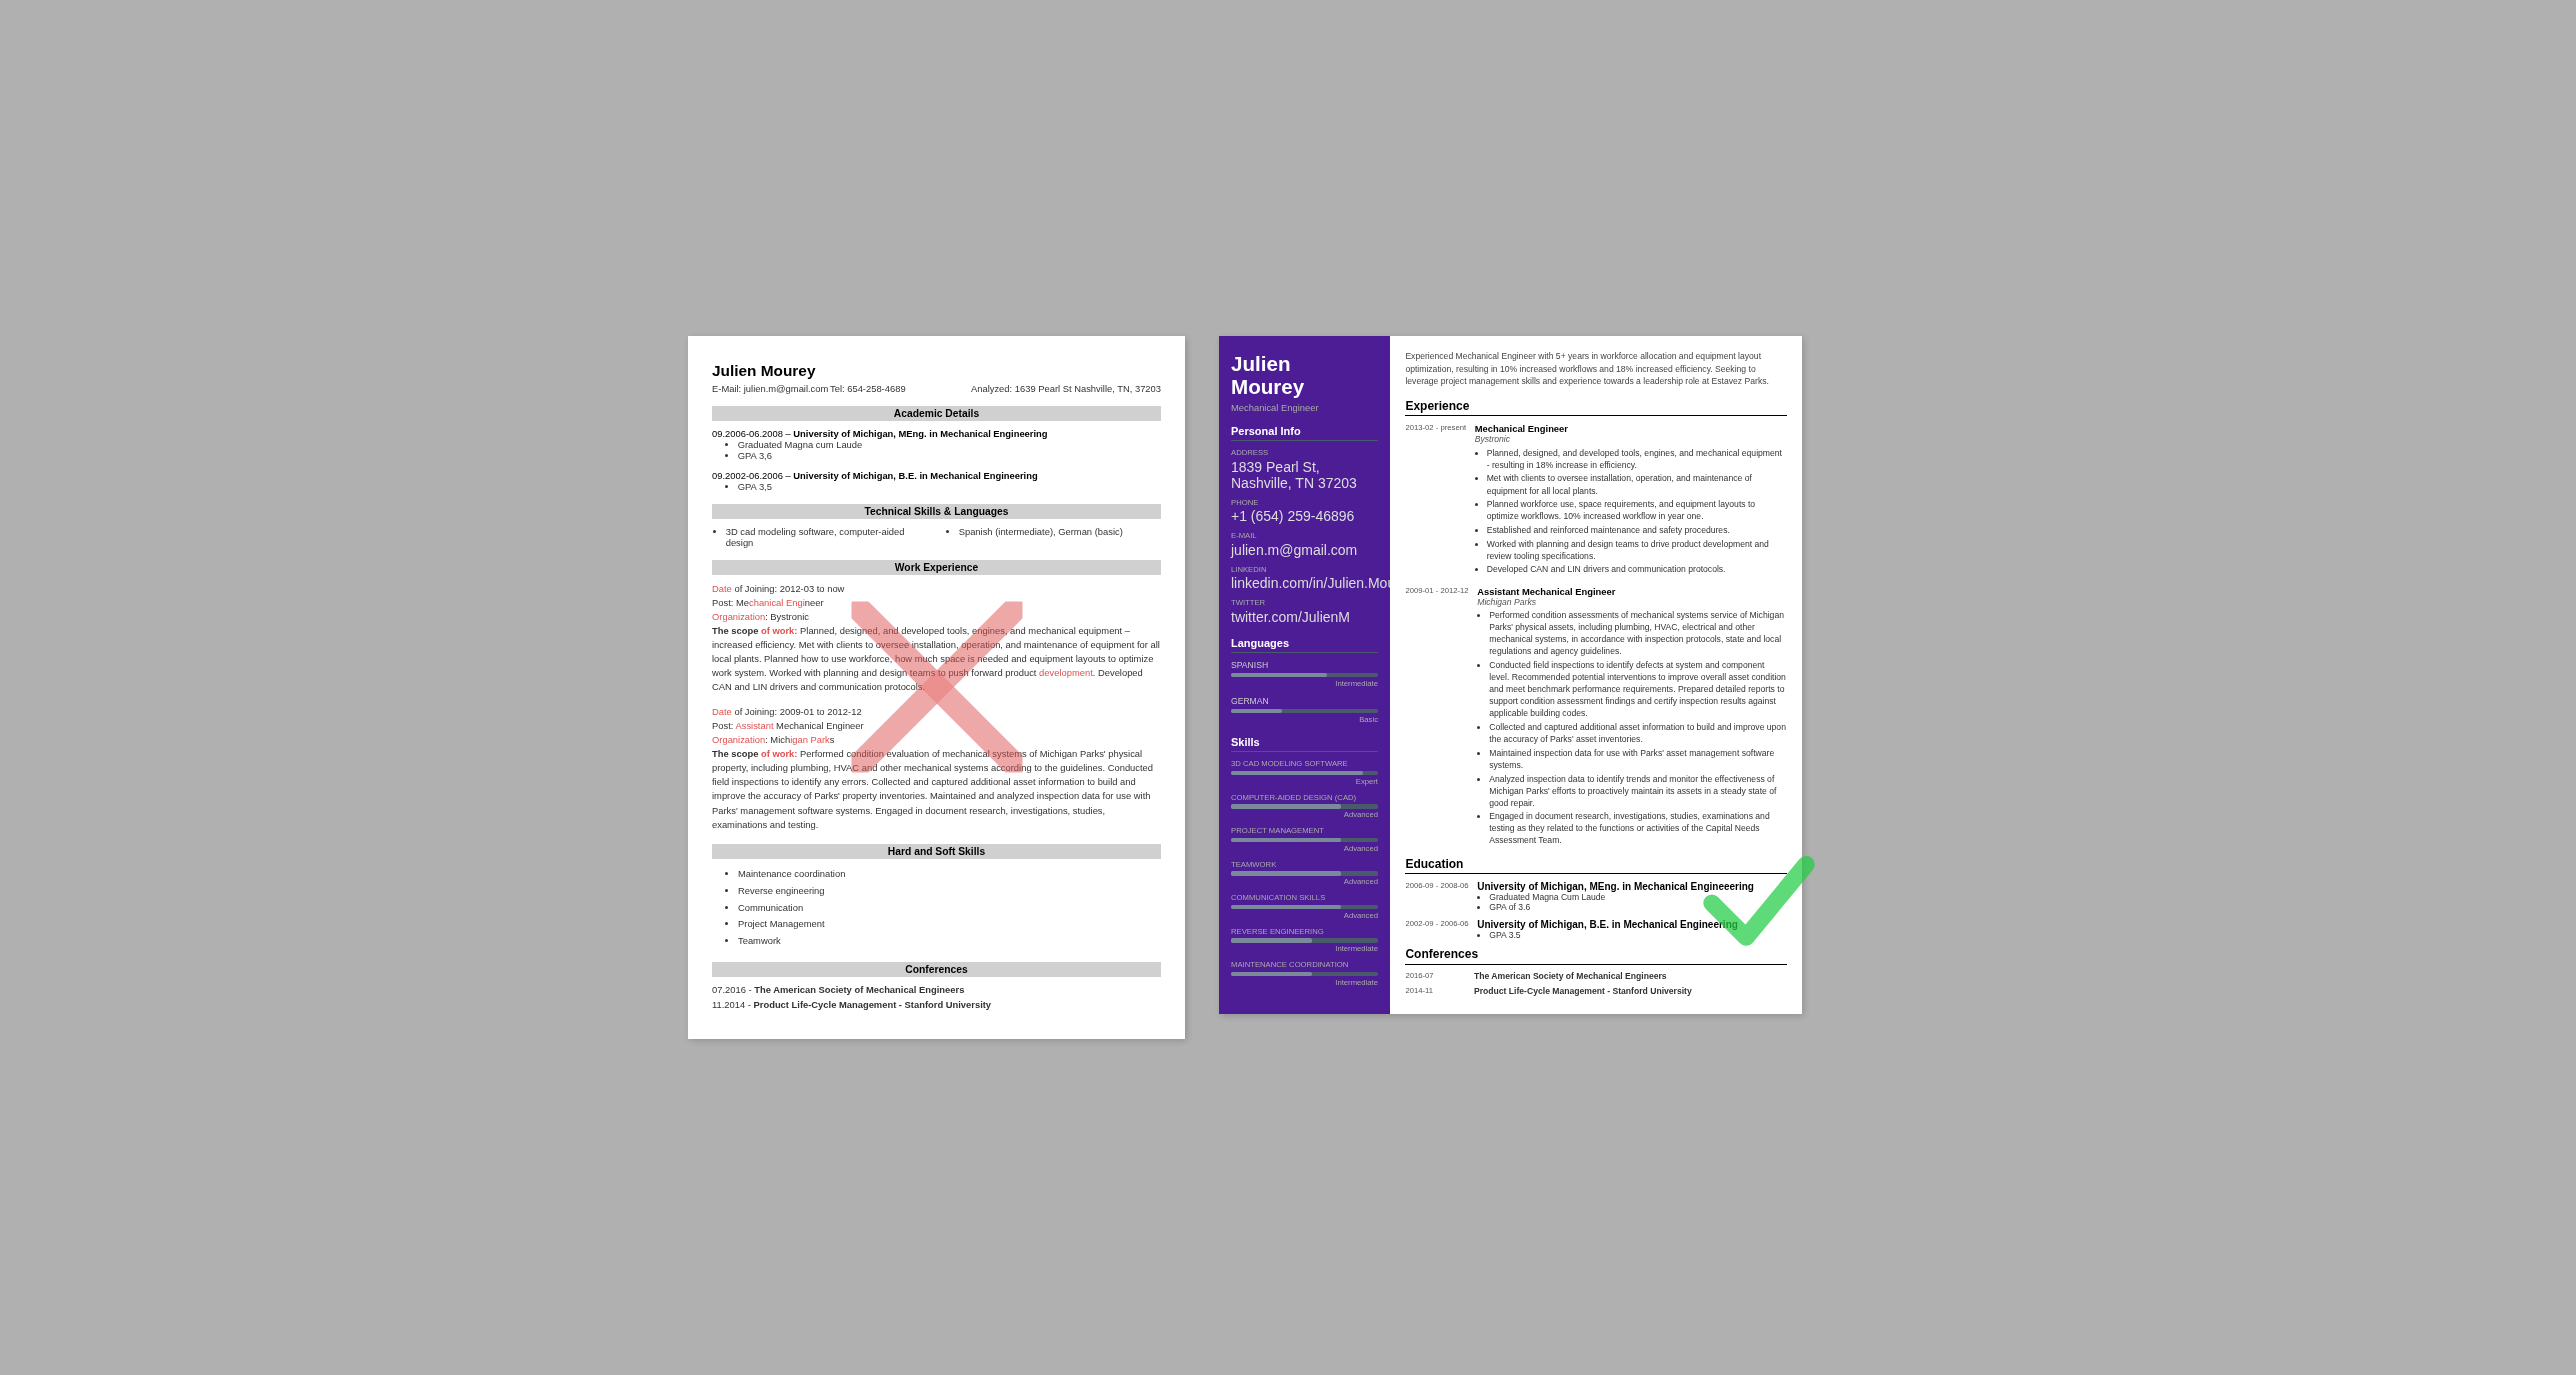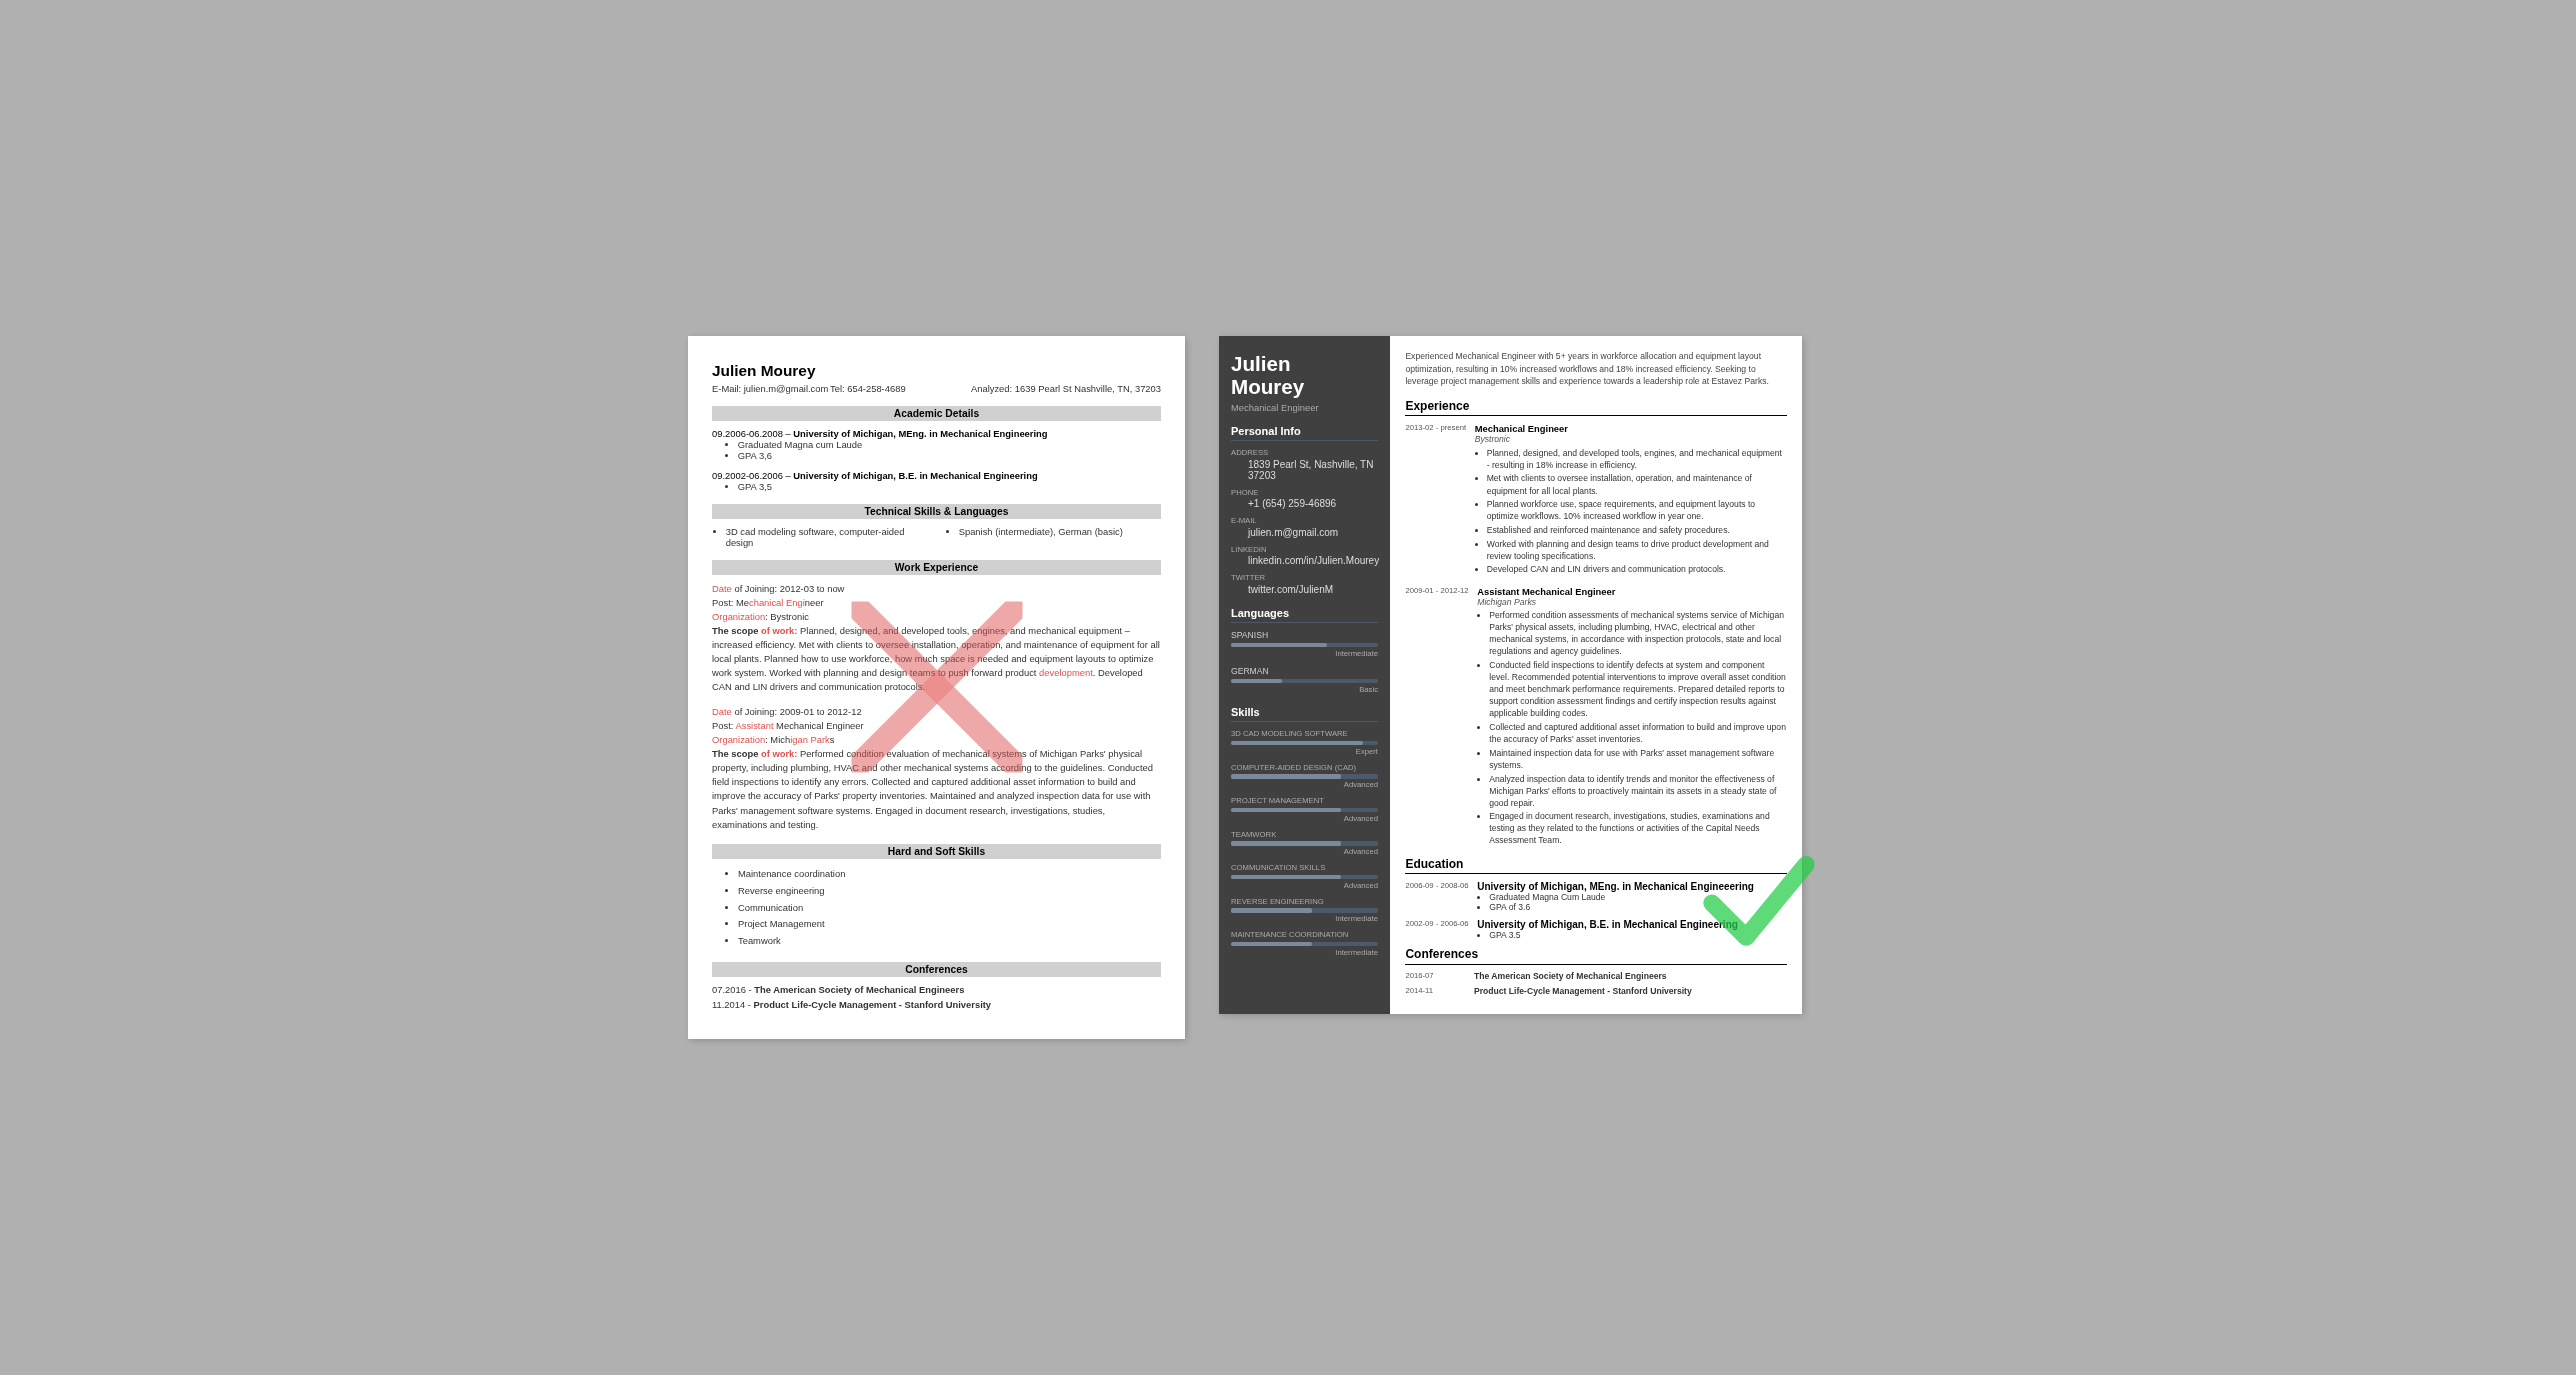--- a/index.html
+++ b/index.html
@@ -106,42 +106,42 @@
       position: absolute;
       bottom: 51px;
       right: -17px;
       width: 120px;
       height: 120px;
       pointer-events: none;
       opacity: 0.85;
     }
 
     .sidebar {
-      background: #404040;
+      background: #4c1d95;
       width: 171px;
       min-width: 171px;
       color: #fff;
       padding: 17px 12px;
     }
     .sidebar .name-block { margin-bottom: 8.6px; }
     .sidebar .name-block .first-name { font-size: 20.6px; font-weight: bold; color: #fff; line-height: 1.1; }
     .sidebar .name-block .last-name { font-size: 20.6px; font-weight: bold; color: #fff; line-height: 1.1; }
     .sidebar .name-block .title { font-size: 9.4px; color: #aaa; margin-top: 3.4px; }
 
     .sidebar-section-title {
       font-size: 11px;
       font-weight: bold;
       color: #fff;
       margin: 12px 0 6.9px 0;
       border-bottom: 0.9px solid #4a5a6a;
       padding-bottom: 3.4px;
     }
     .info-field { margin-bottom: 6.9px; }
     .info-field .label { font-size: 7.7px; color: #aaa; text-transform: uppercase; margin-bottom: 1.7px; }
-    .info-field .value { font-size: 10px; color: #ddd; margin-left: 17px; }
+    .info-field .value { font-size: 14px; color: #ddd; }
 
     .lang-block { margin-bottom: 8.6px; }
     .lang-block .lang-name { font-size: 8.6px; color: #ccc; text-transform: uppercase; margin-bottom: 2.6px; }
     .lang-bar-bg { background: #4a5a6a; height: 4.3px; border-radius: 1.7px; margin-bottom: 1.7px; }
     .lang-bar-fill { background: #7a8a9a; height: 4.3px; border-radius: 1.7px; }
     .lang-level { font-size: 7.7px; color: #aaa; text-align: right; }
 
     .skill-block { margin-bottom: 6.9px; }
     .skill-block .skill-name { font-size: 7.7px; color: #aaa; text-transform: uppercase; margin-bottom: 2.6px; }
     .skill-bar-bg { background: #4a5a6a; height: 4.3px; border-radius: 1.7px; margin-bottom: 1.7px; }

